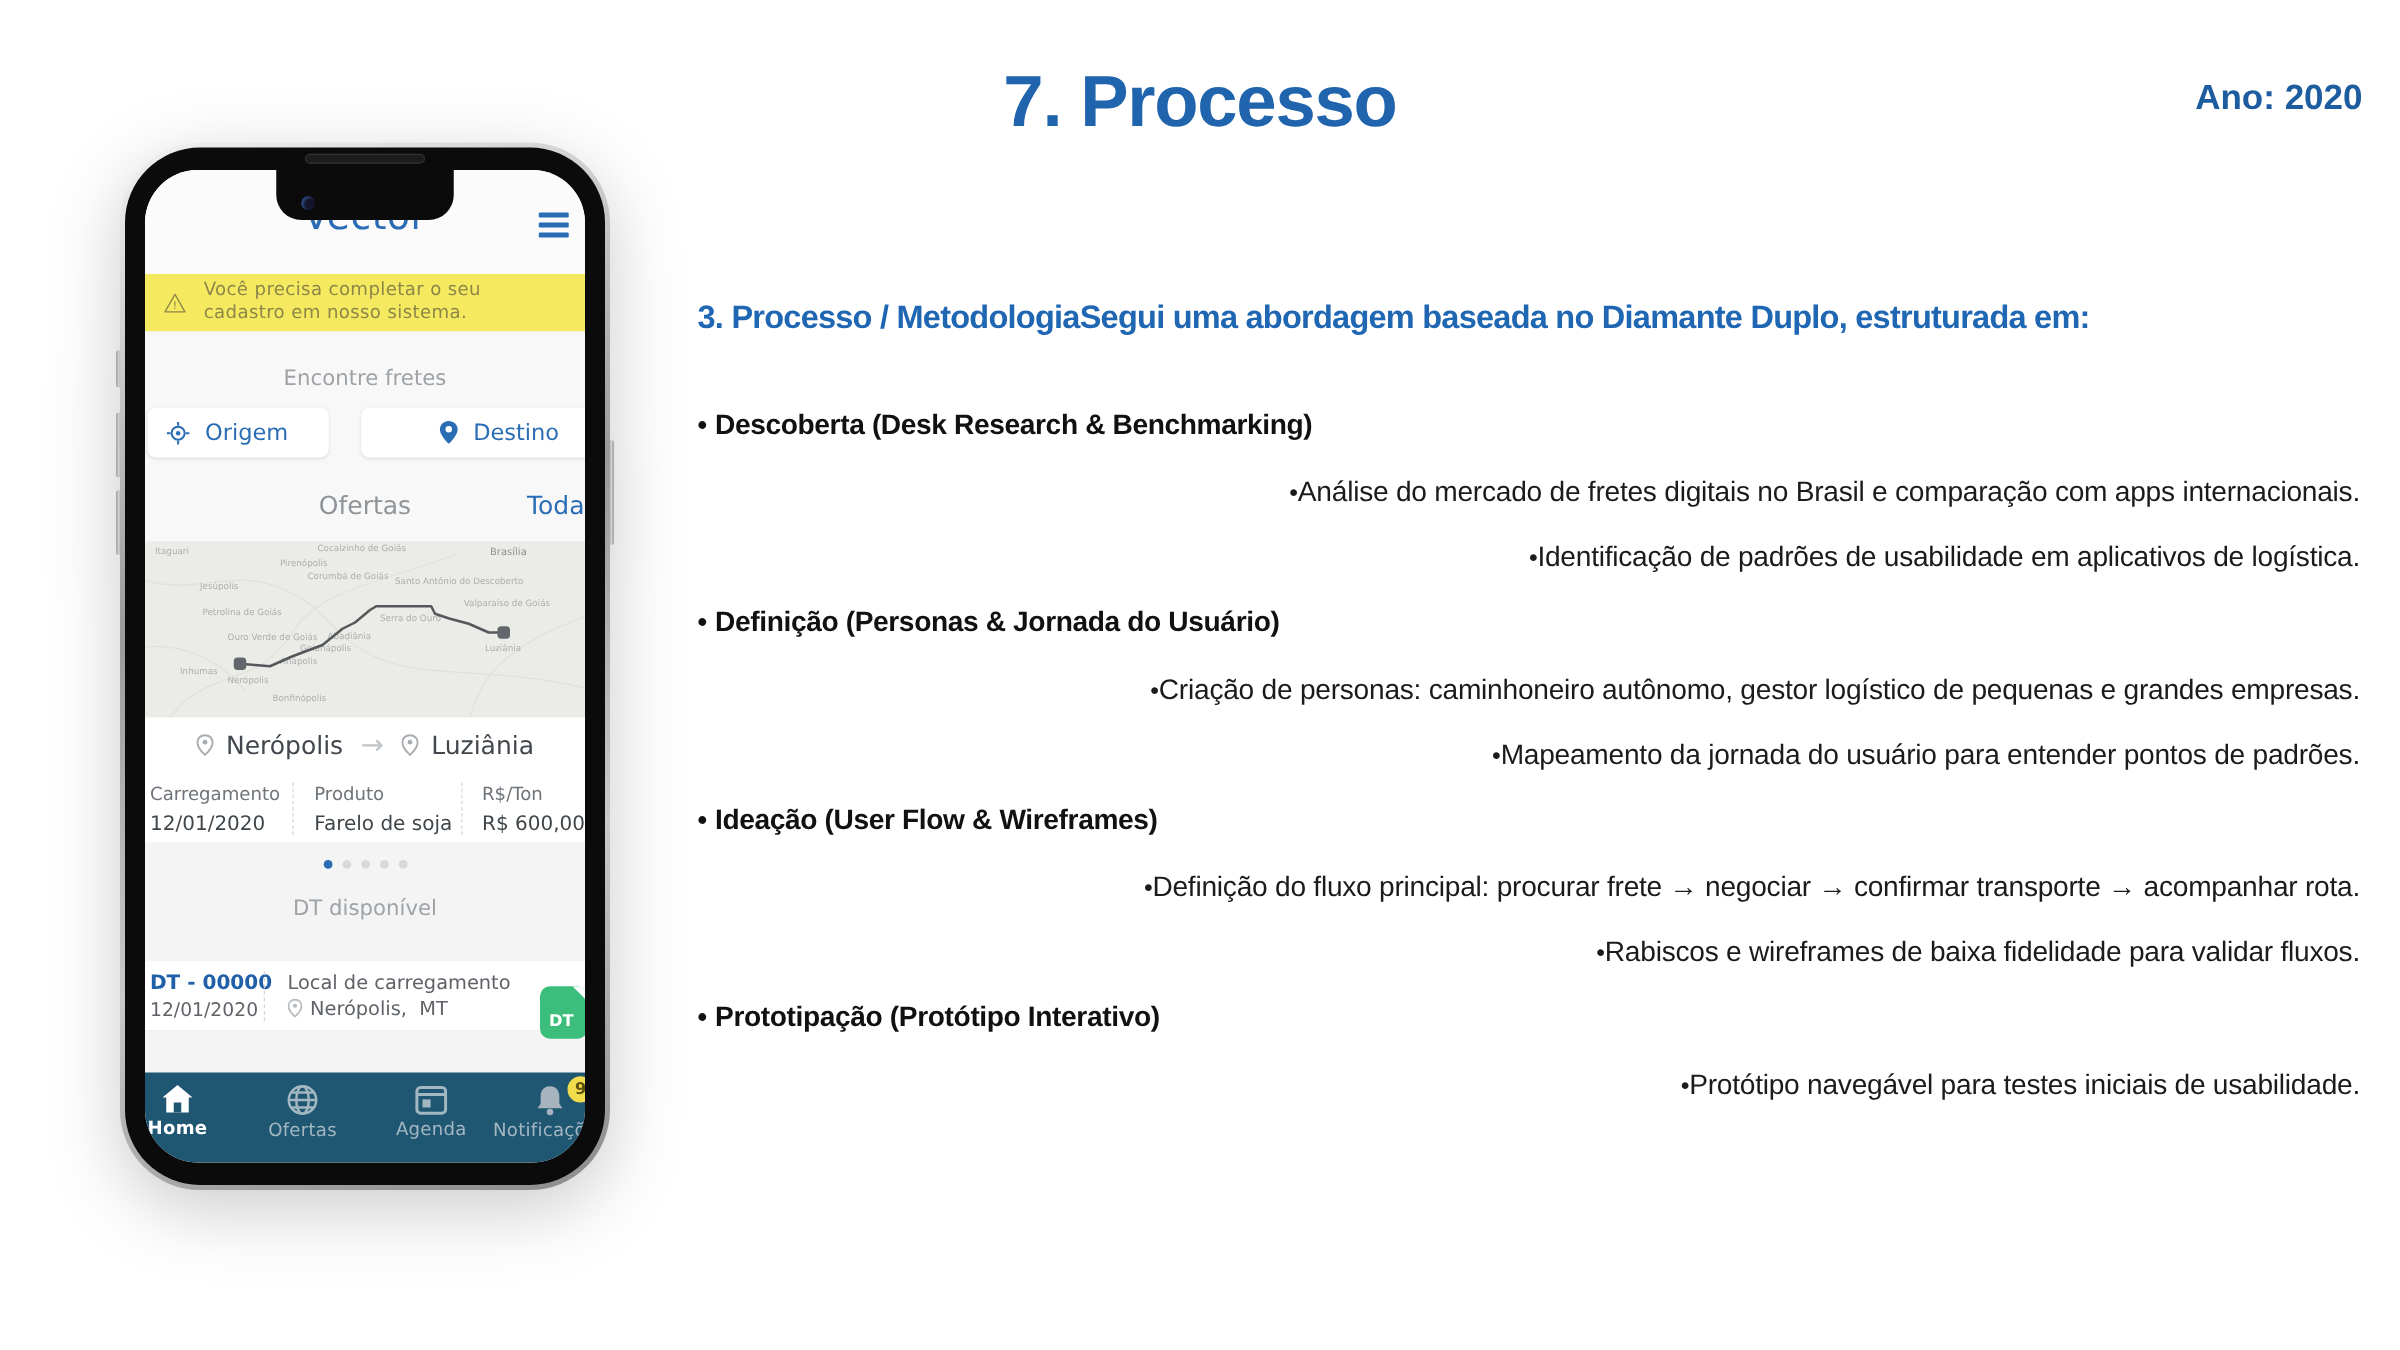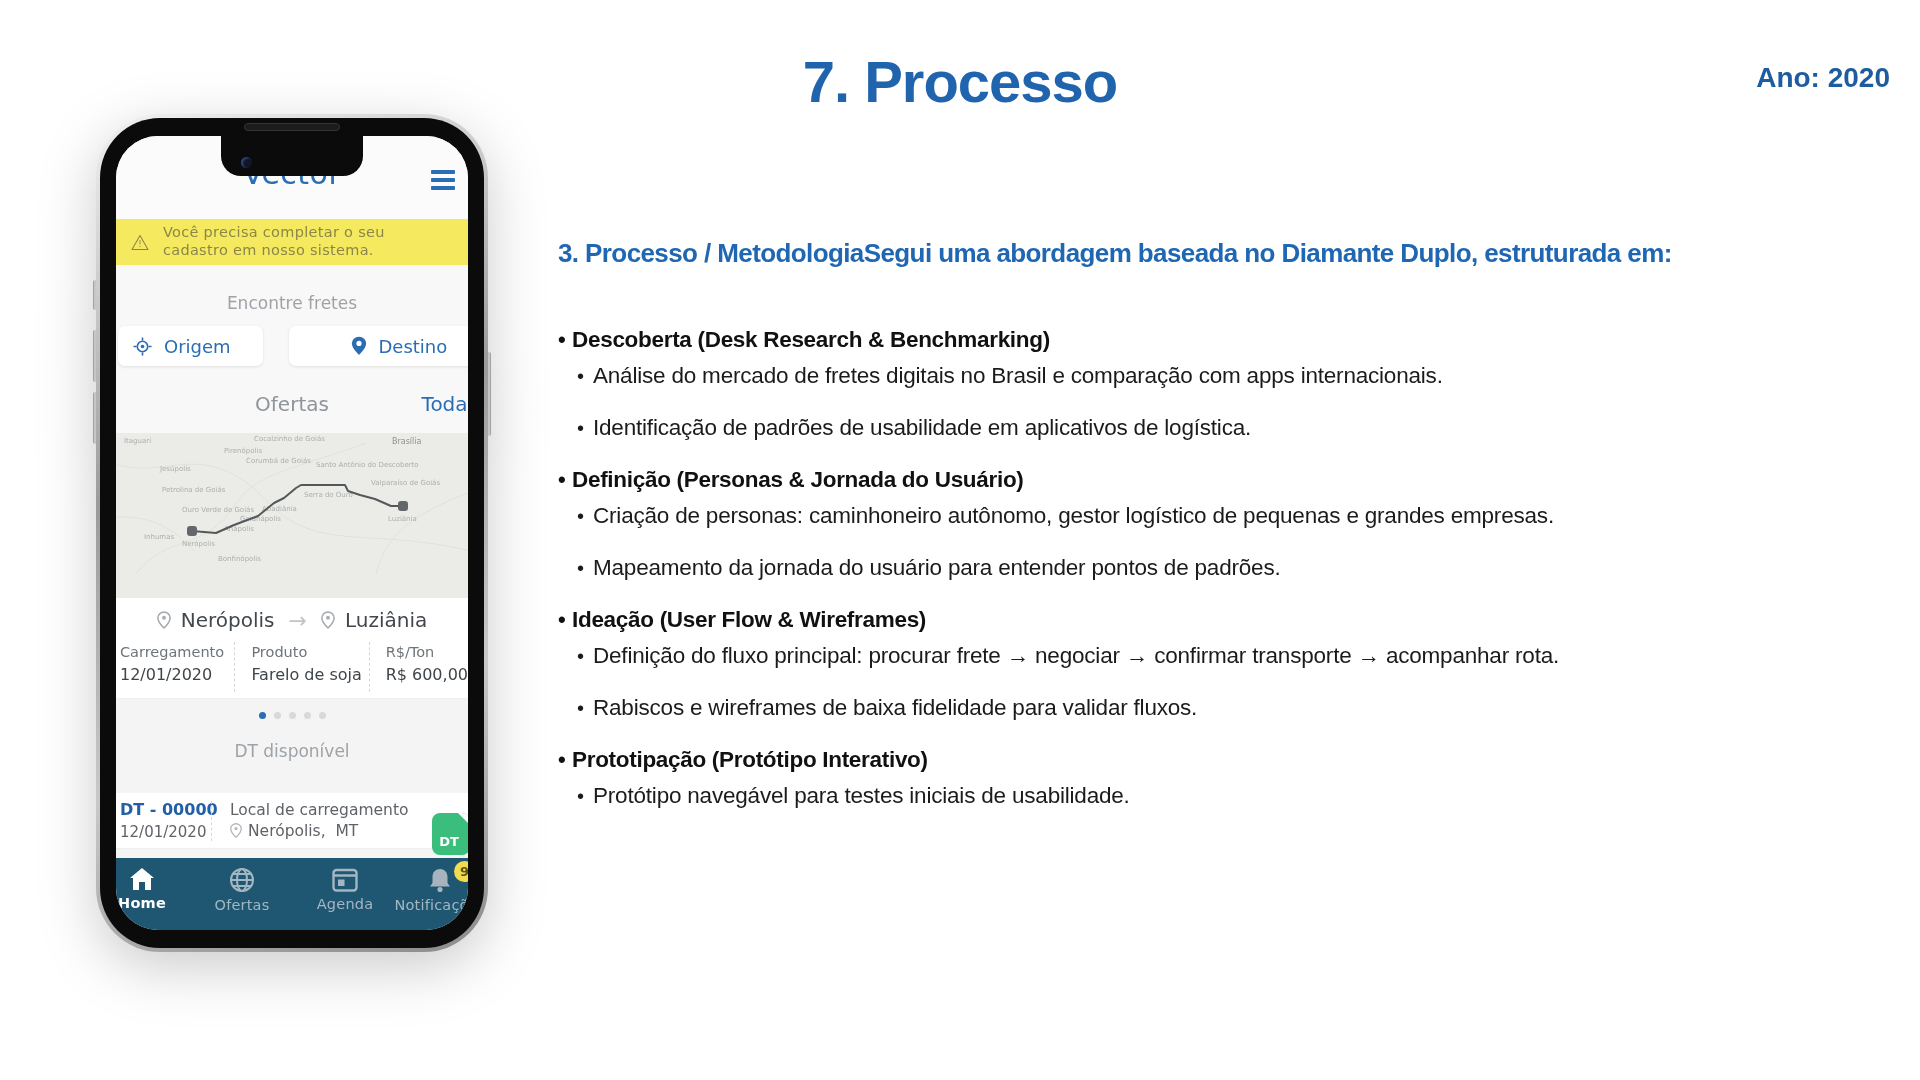--- a/index.html
+++ b/index.html
@@ -12,21 +12,21 @@
   .year-label  { position:absolute; right:30px; top:62px; font-size:28px;
                  font-weight:bold; color:#1D5C9E; }
 
   
   .process { position:absolute; left:558px; top:238px; width:1330px; color:#1b1b1b; }
   .process-heading { font-size:26px; font-weight:bold; color:#1F66B3; letter-spacing:-0.6px; }
   .phases { list-style:none; margin-top:58px; }
   .phases > li { margin-bottom:26px; }
   .phase-title { font-size:22.5px; font-weight:bold; color:#111; letter-spacing:-0.3px; }
   .bullet::before { content:"•"; display:inline-block; width:14px; font-size:22px; color:#111; }
-  .sub-items { list-style:none; padding-left:19px; margin-top:10px; }
+  .sub-items { list-style:none; padding-left:19px; margin-top:28px;text-align:right; }
   .sub-items li { margin-bottom:26px; font-size:22.5px; letter-spacing:-0.2px; }
   .sub-items li::before { content:"•"; display:inline-block; width:16px; font-size:20px; color:#1b1b1b; }
 
   
   .phone { position:absolute; left:96px; top:114px; width:392px; height:838px;
            filter:drop-shadow(0 16px 28px rgba(0,0,0,0.20)); }
   .frame { position:absolute; inset:0; border-radius:64px;
            background:linear-gradient(160deg,#f2f2f2,#9b9b9b 40%,#c9c9c9 70%,#8b8b8b); }
   .bezel { position:absolute; inset:4px; border-radius:60px; background:#0b0b0b; }
   .speaker { position:absolute; top:9px; left:50%; transform:translateX(-50%);
@@ -61,30 +61,30 @@
   .search-row { display:flex; gap:26px; padding-left:2px; margin-right:-12px; }
   .search-card { flex:1; height:40px; background:#fff; border-radius:7px;
                  box-shadow:0 1px 3px rgba(0,0,0,0.10); display:flex; align-items:center;
                  padding-left:15px; gap:12px; cursor:pointer; }
   .search-card .lbl { font-size:18px; color:#2A6DB5; font-weight:500; }
 
   .offers-row { position:relative; margin-top:26px; height:26px; }
   .offers-title { text-align:center; font-size:20px; color:#8F9499; }
   .offers-all { position:absolute; right:-10px; top:0; font-size:20px; color:#2A6DB5; cursor:pointer; }
 
-  .map { margin-top:15px; width:100%; height:165px; background:#EBECE8; position:relative; }
+  .map { margin-top:15px; width:100%; height:141px; background:#EBECE8; position:relative; }
   .map svg { position:absolute; inset:0; }
   .map-label { font-size:7px; fill:#ABAFAC; }
   .map-label.big { font-size:8px; fill:#8E9290; }
 
   .freight-card { background:#fff; border-bottom:1px solid #efefef; }
   .route-row { height:44px; display:flex; align-items:center; justify-content:center; gap:10px; }
   .route-city { font-size:20px; color:#41474C; font-weight:500; }
   .route-arrow { font-size:22px; color:#C0C4C8; margin:0 4px; }
-  .detail-row { display:flex; height:56px; padding-bottom:6px; }
+  .detail-row { display:flex; height:56px; padding-bottom:6px;align-items:flex-end; }
   .detail-col { padding-left:16px; }
   .detail-col:first-child { width:123px; padding-left:4px; }
   .detail-col:nth-child(2) { width:139px; border-left:1.5px dashed #D6D6D6; }
   .detail-col:nth-child(3) { flex:1; border-left:1.5px dashed #D6D6D6; }
   .detail-label { font-size:14.5px; color:#6E7479; margin-top:2px; }
   .detail-value { font-size:16px; color:#3F4549; font-weight:500; margin-top:5px; white-space:nowrap; }
 
   .gray-band { background:#F4F4F4; height:94px; }
   .dots { display:flex; justify-content:center; gap:8px; padding-top:13px; }
   .dot { width:7px; height:7px; border-radius:50%; background:#D9D9D9; cursor:pointer; }

